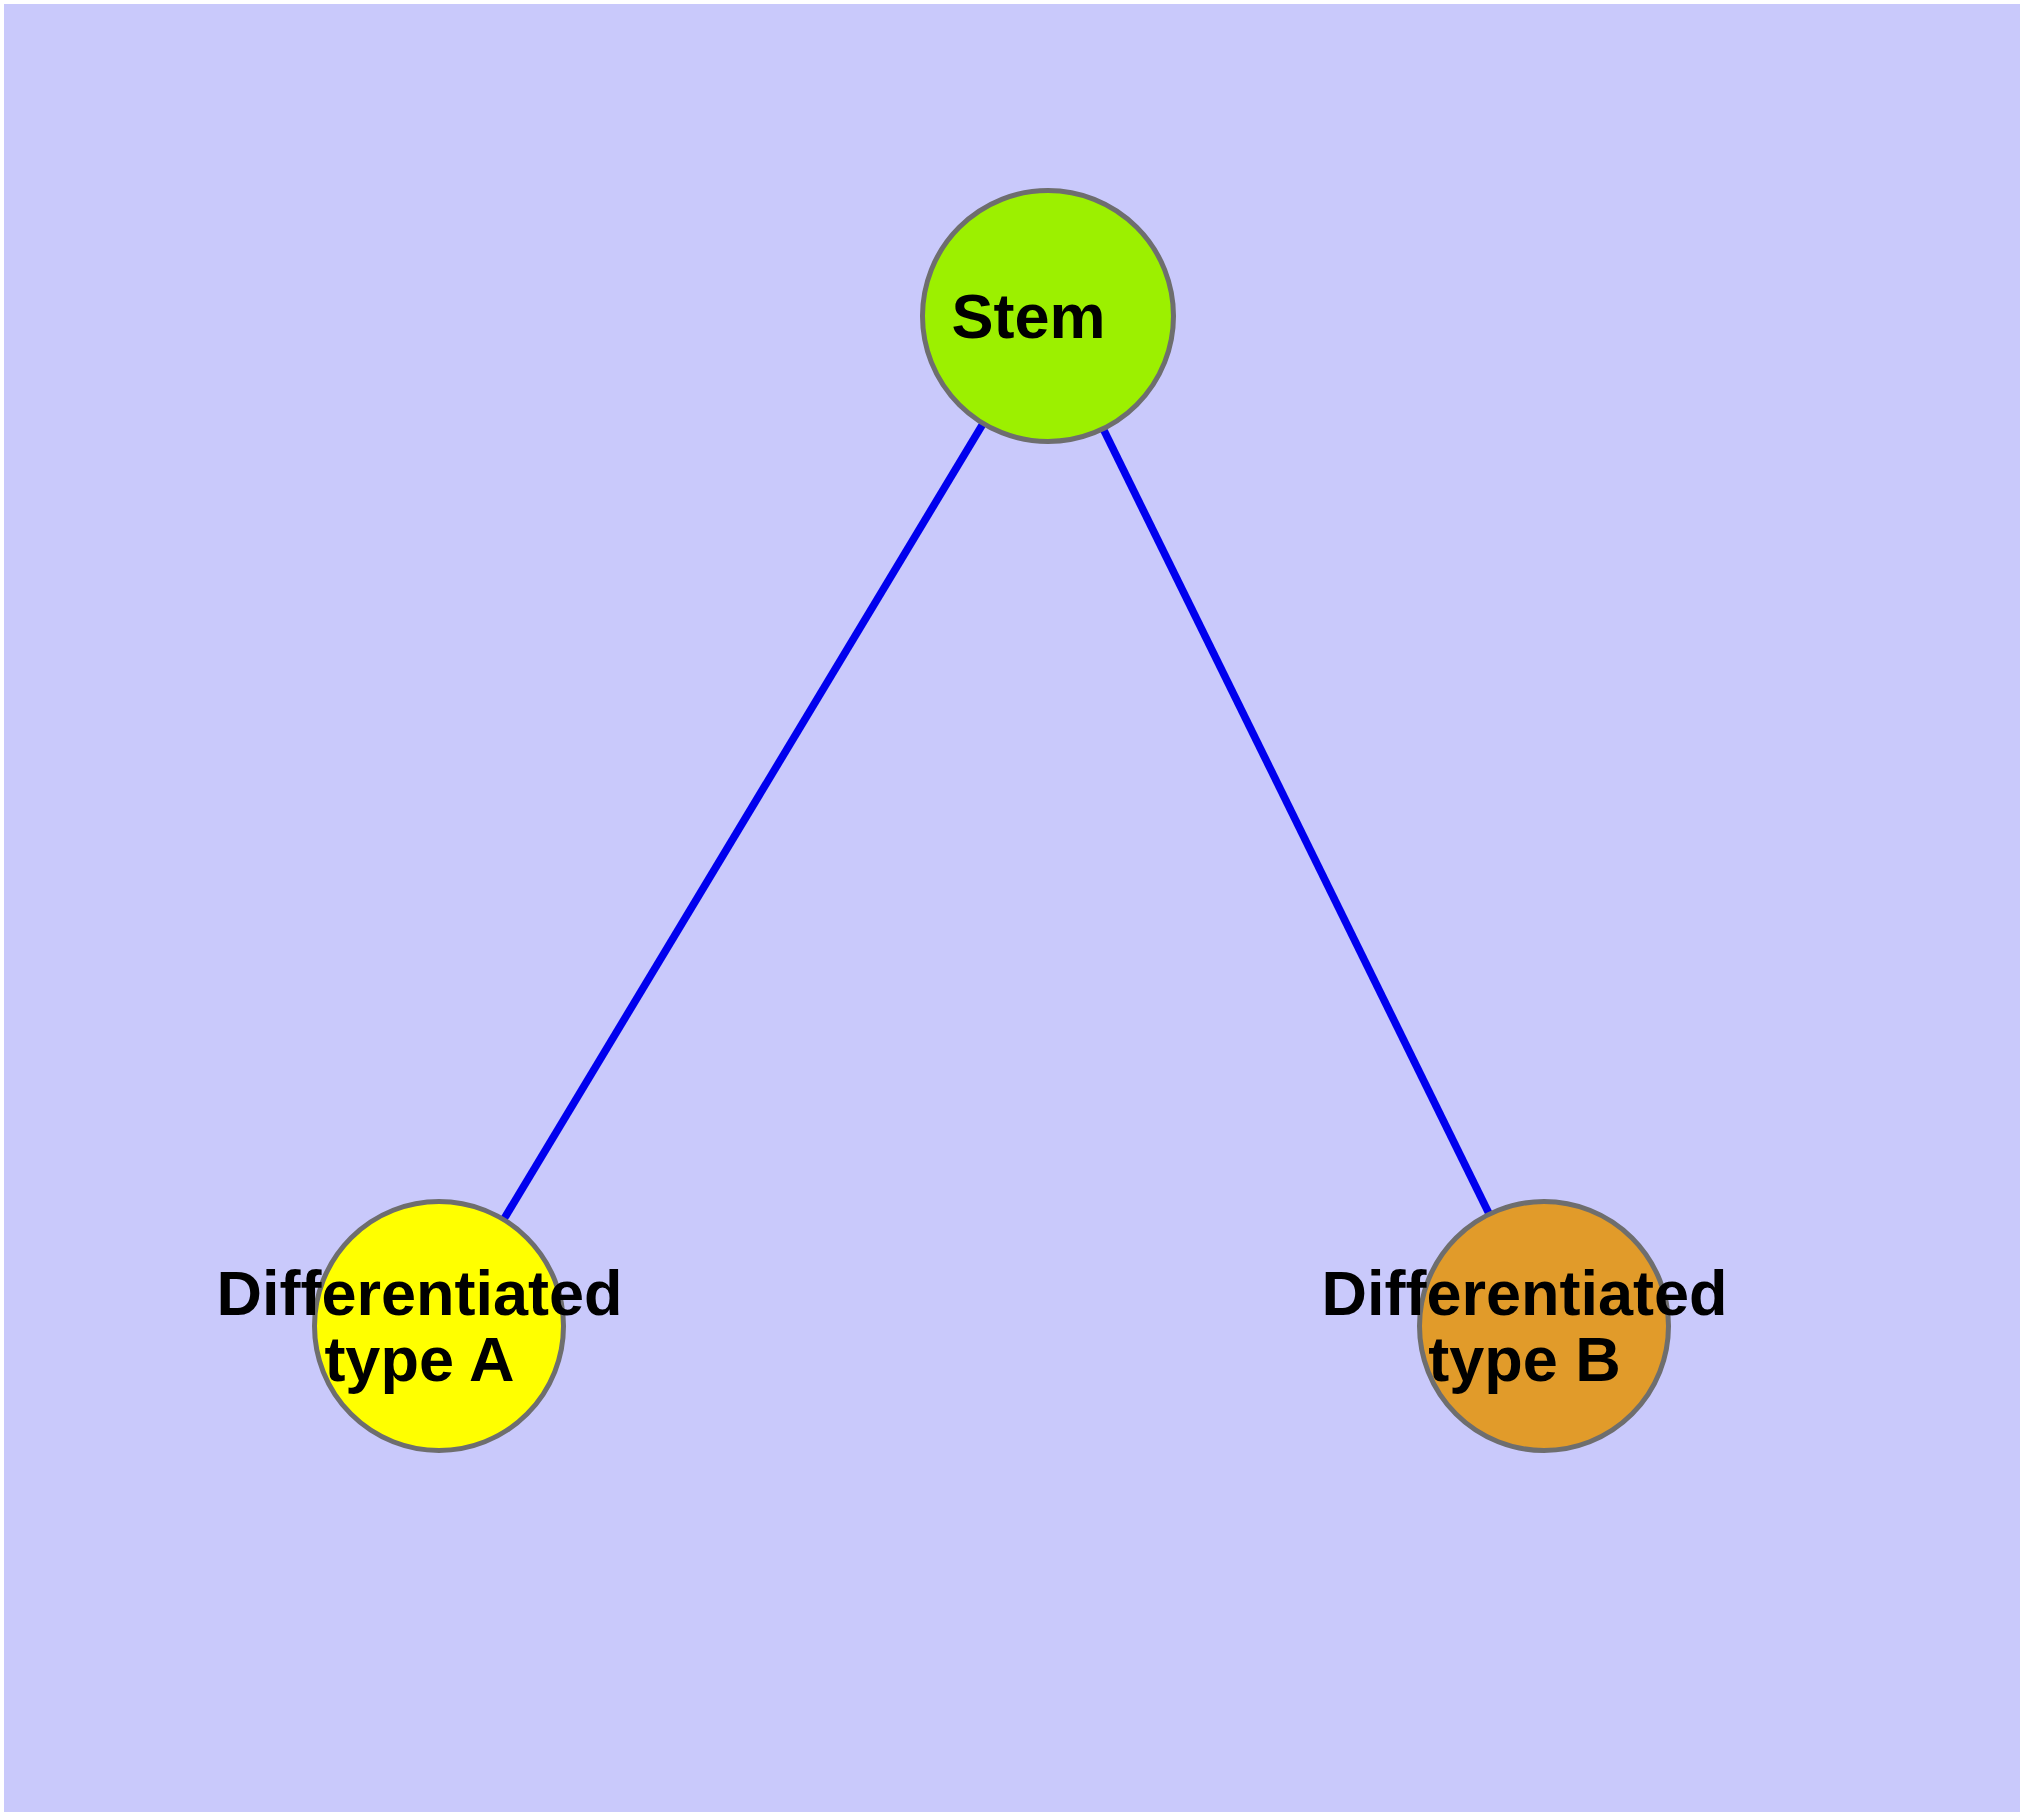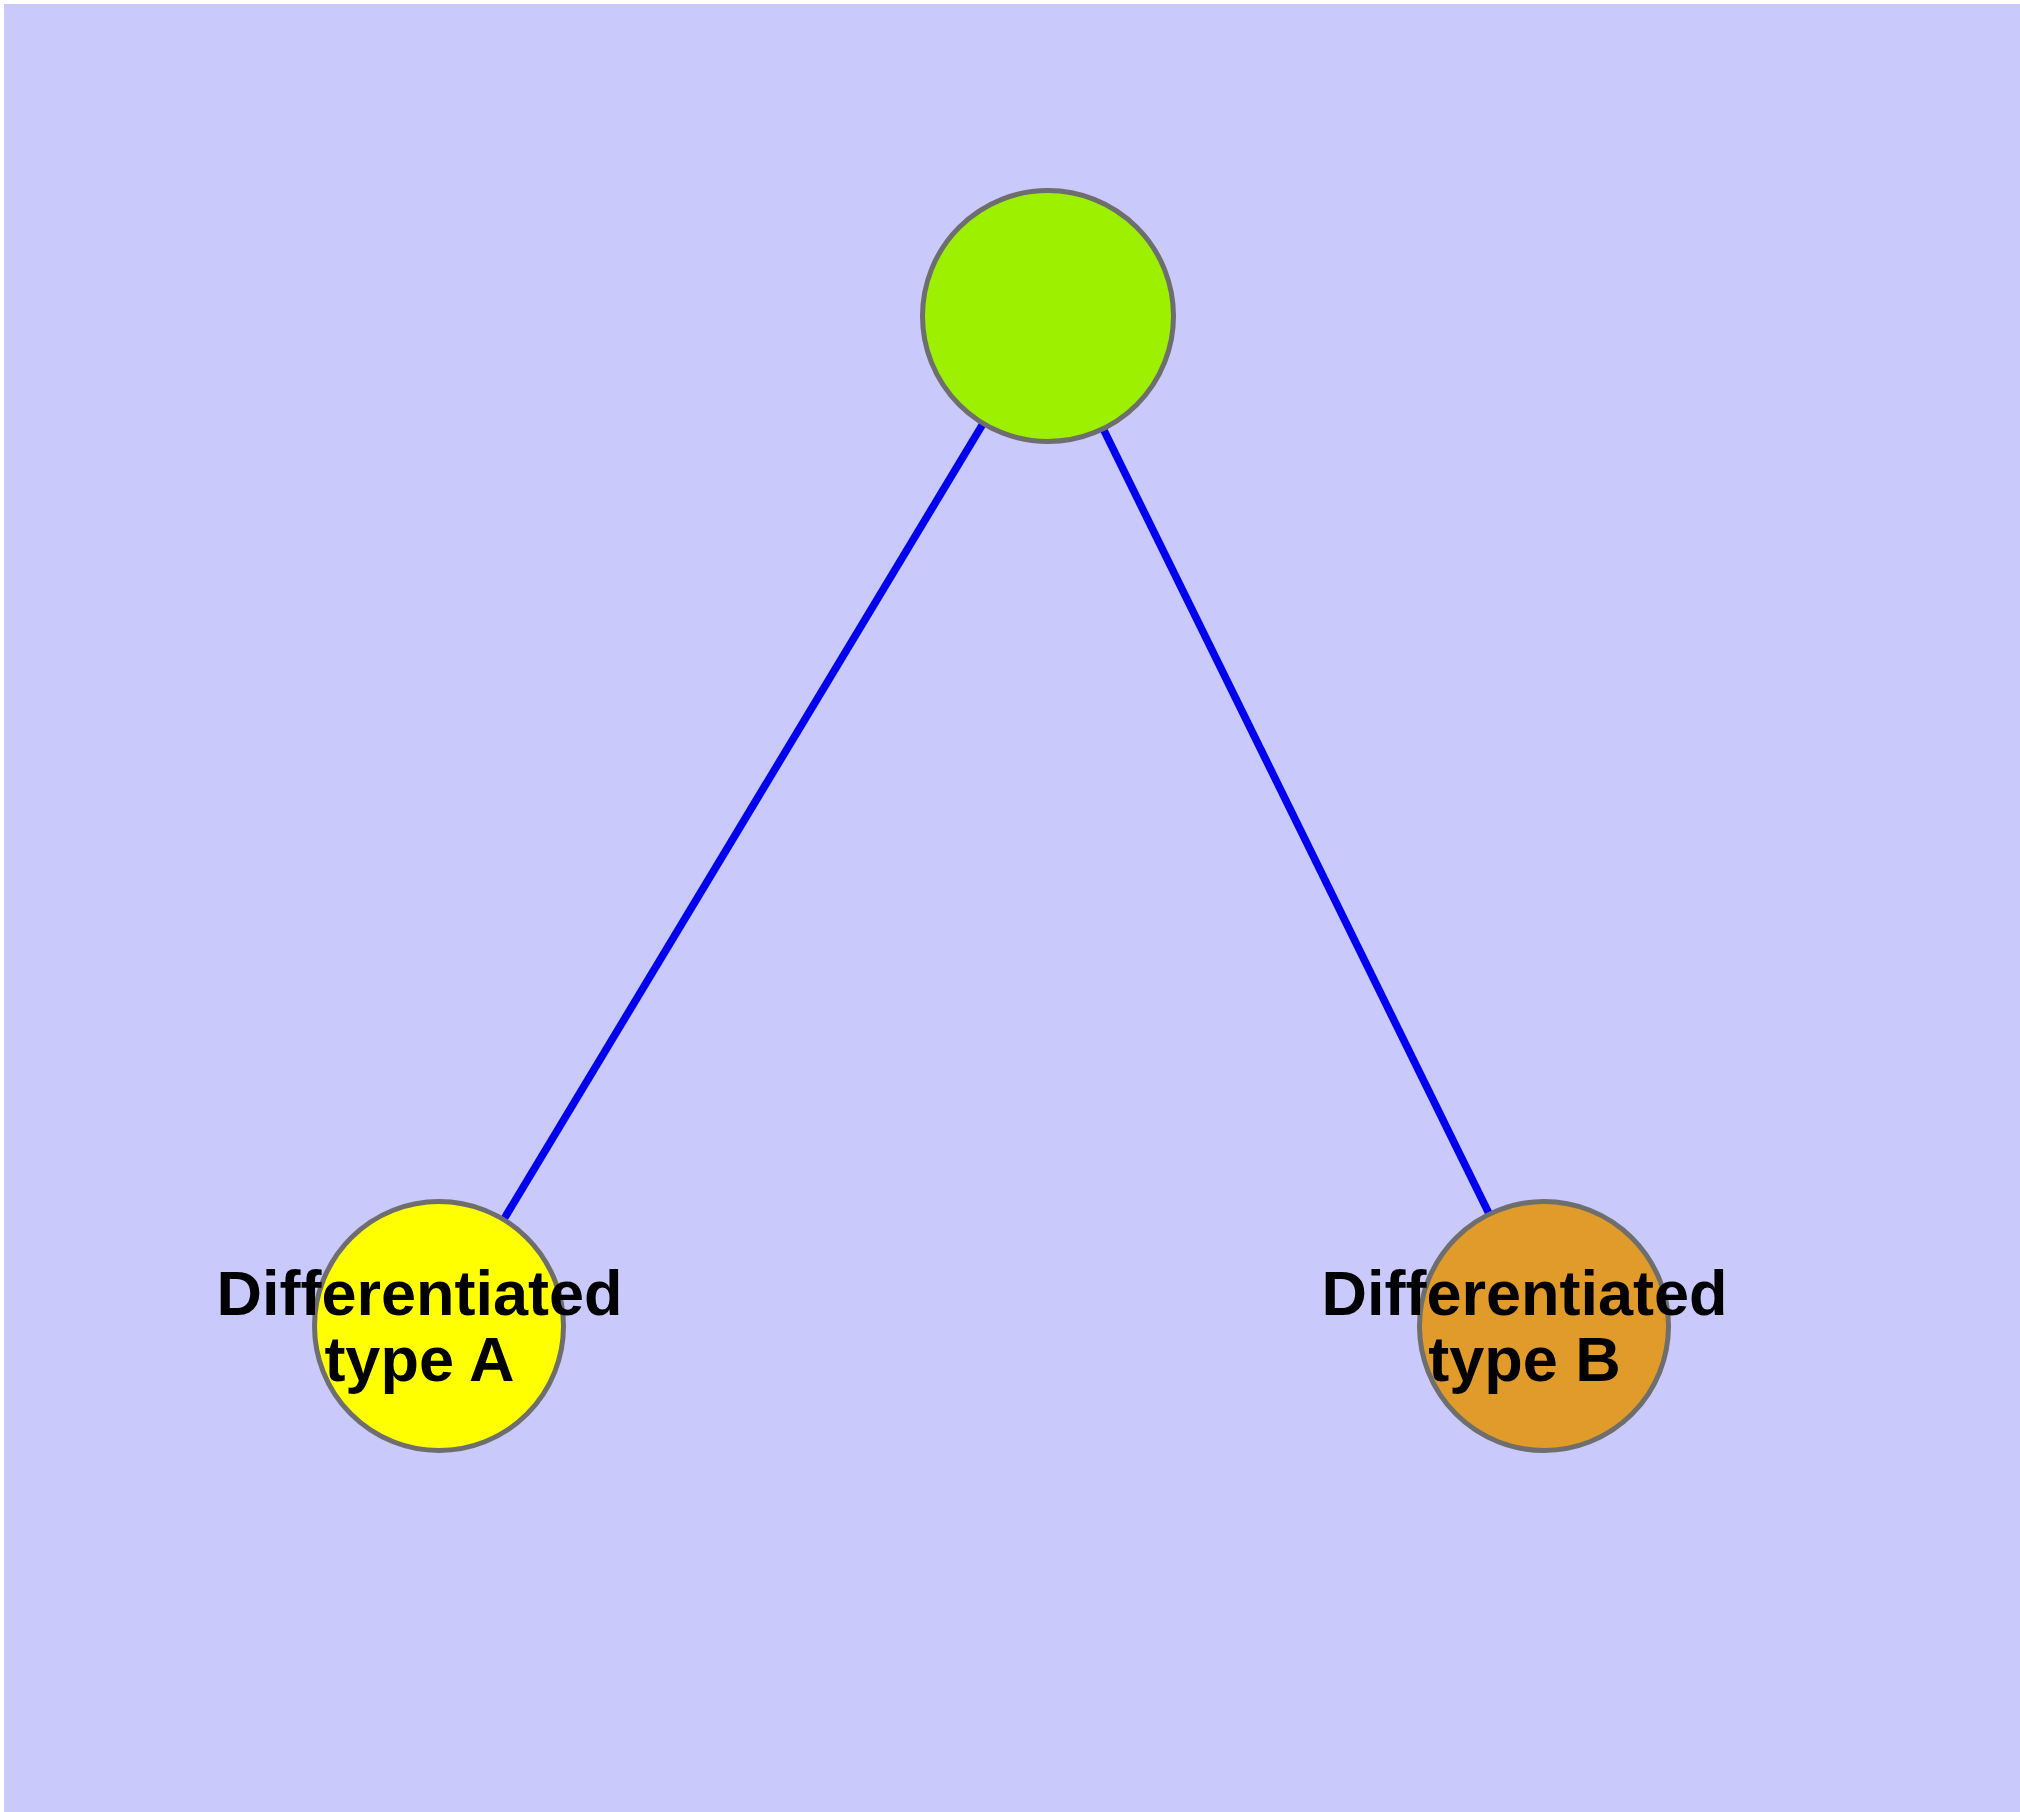--- a/index.html
+++ b/index.html
@@ -113,19 +113,20 @@
 
   <svg id="edge-layer" viewBox="0 0 2384 2138" width="2021" height="1812" xmlns="http://www.w3.org/2000/svg">
     <line id="edge-stem-to-diff-a" x1="1236" y1="373" x2="518" y2="1565" stroke="#0000ee" stroke-width="9" stroke-linecap="butt"></line>
     <line id="edge-stem-to-diff-b" x1="1236" y1="373" x2="1822" y2="1565" stroke="#0000ee" stroke-width="9" stroke-linecap="butt"></line>
   </svg>
 
   <div class="graph-node" id="node-stem" style="left: 920px; top: 188px; width: 256px; height: 256px; background: rgb(156, 240, 0); border-color: rgb(110, 110, 110);"></div>
   <div class="graph-node" id="node-diff-a" style="left: 312px; top: 1199px; width: 254px; height: 254px; background: rgb(255, 255, 0); border-color: rgb(110, 110, 110);"></div>
   <div class="graph-node" id="node-diff-b" style="left: 1417px; top: 1199px; width: 254px; height: 254px; background: rgb(225, 155, 42); border-color: rgb(110, 110, 110);"></div>
 
+  <div class="node-label" id="label-stem" style="color: rgb(0, 0, 0); left: 859px; top: 284px;">Stem</div>
   <div class="node-label" id="label-diff-a" style="color: rgb(0, 0, 0); left: 165px; top: 1261px;">Differentiated
 type A</div>
   <div class="node-label" id="label-diff-b" style="color: rgb(0, 0, 0); left: 1270px; top: 1261px;">Differentiated
 type B</div>
 
 </div>
 
 
 </body></html>

